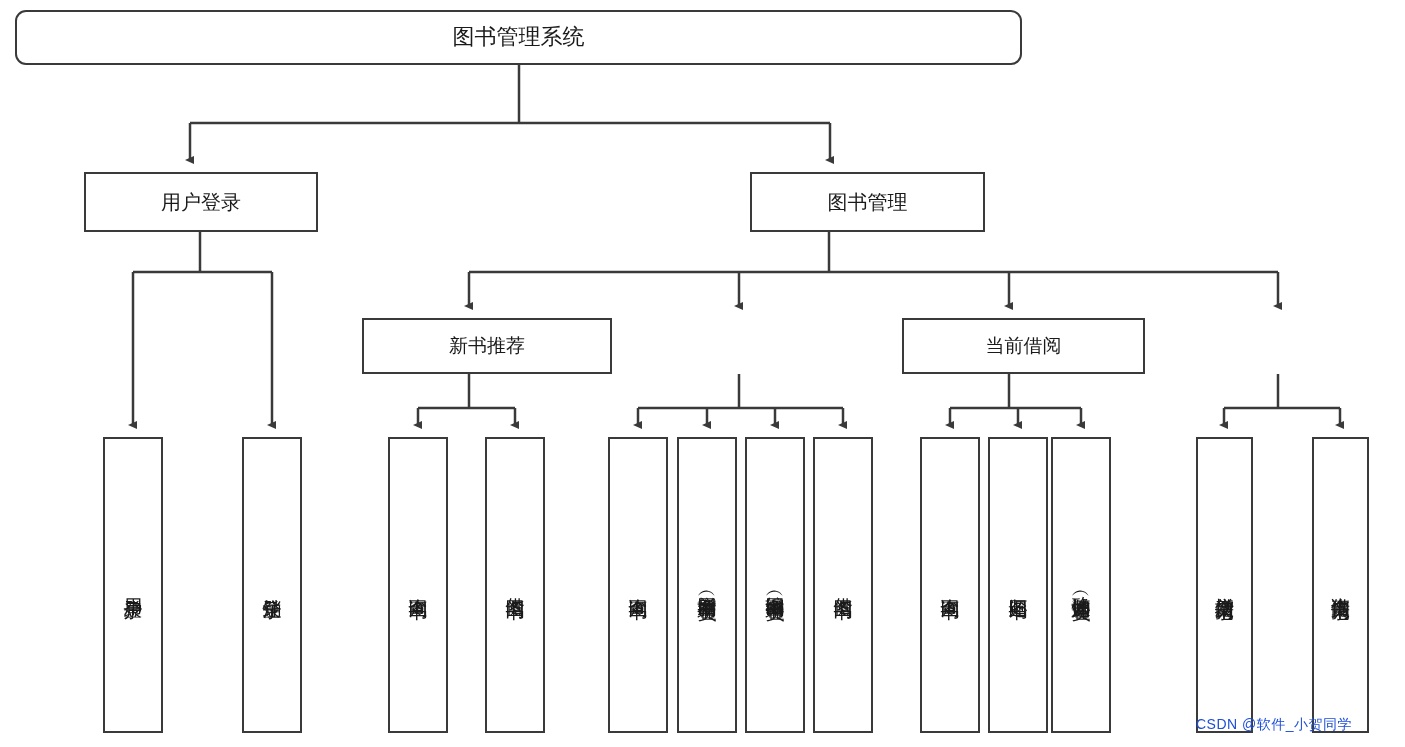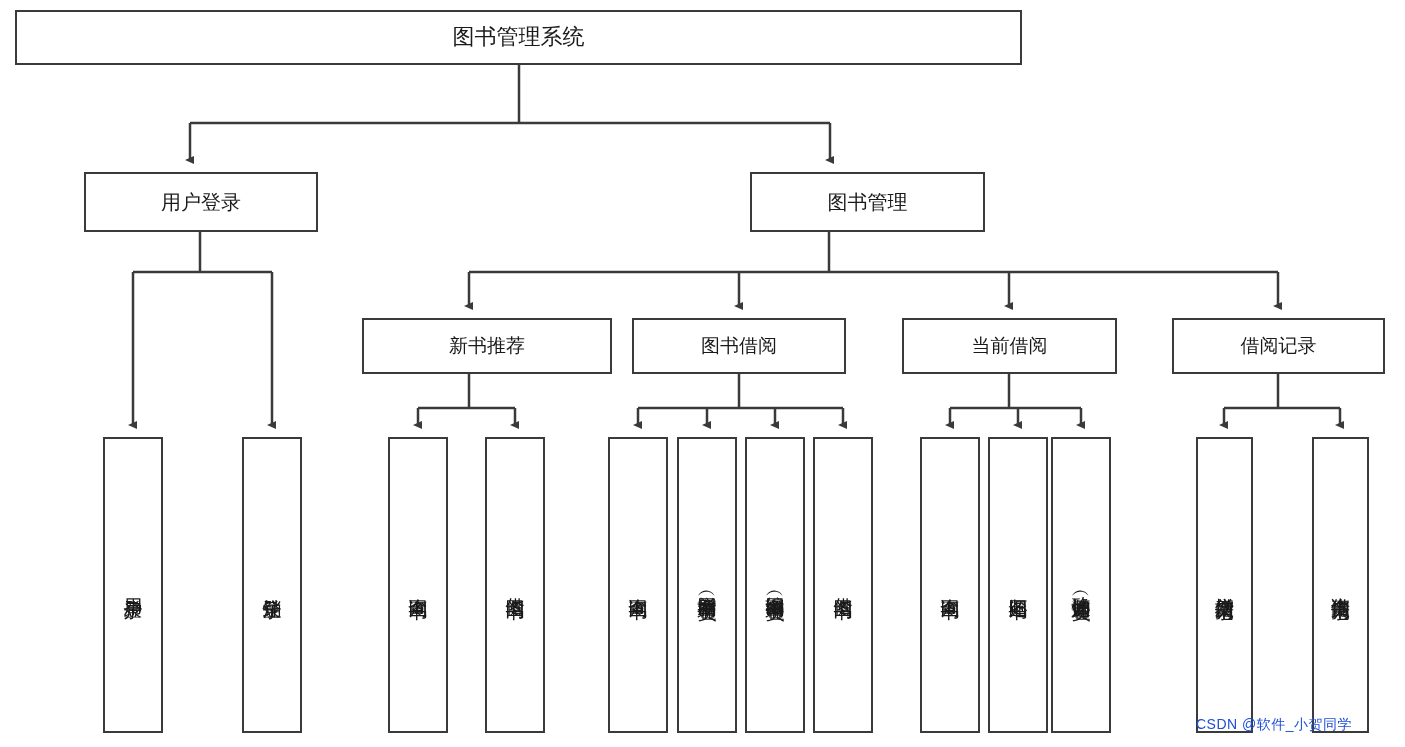--- a/index.html
+++ b/index.html
@@ -114,42 +114,36 @@
       <path d="M1018,408 L1018,425" marker-end="url(#arrow)"></path>
       <path d="M1081,408 L1081,425" marker-end="url(#arrow)"></path>
 
       <path d="M1278,374 L1278,408"></path>
       <path d="M1224,408 L1340,408"></path>
       <path d="M1224,408 L1224,425" marker-end="url(#arrow)"></path>
       <path d="M1340,408 L1340,425" marker-end="url(#arrow)"></path>
     </g>
   </svg>
 
-  <div class="node h root" style="left:15px;top:10px;width:1007px;height:55px;">
+  <div class="node h root" style="left:15px;top:10px;width:1007px;height:55px;border-radius:11px;">
     <span class="lbl">图书管理系统</span>
   </div>
 
   <div class="node h lvl2" style="left:84px;top:172px;width:234px;height:60px;">
     <span class="lbl">用户登录</span>
   </div>
   <div class="node h lvl2" style="left:712px;top:172px;width:235px;height:60px;margin-left:38px;">
     <span class="lbl">图书管理</span>
   </div>
 
   <div class="node h lvl3" style="left:362px;top:318px;width:250px;height:56px;">
     <span class="lbl">新书推荐</span>
   </div>
-  <div class="node h lvl3" style="left:632px;top:318px;width:214px;height:56px;">
-    <span class="lbl">图书借阅</span>
-  </div>
-  <div class="node h lvl3" style="left:902px;top:318px;width:215px;height:56px;">
+  <div class="node h lvl3" style="left:902px;top:318px;width:243px;height:56px;">
     <span class="lbl">当前借阅</span>
-  </div>
-  <div class="node h lvl3" style="left:1172px;top:318px;width:213px;height:56px;">
-    <span class="lbl">借阅记录</span>
   </div>
 
   <div class="node v leaf" style="left:103px;top:437px;width:60px;height:296px;">
     <span class="lbl">用户登录</span>
   </div>
   <div class="node v leaf" style="left:242px;top:437px;width:60px;height:296px;">
     <span class="lbl">注销登录</span>
   </div>
 
   <div class="node v leaf" style="left:388px;top:437px;width:60px;height:296px;">

